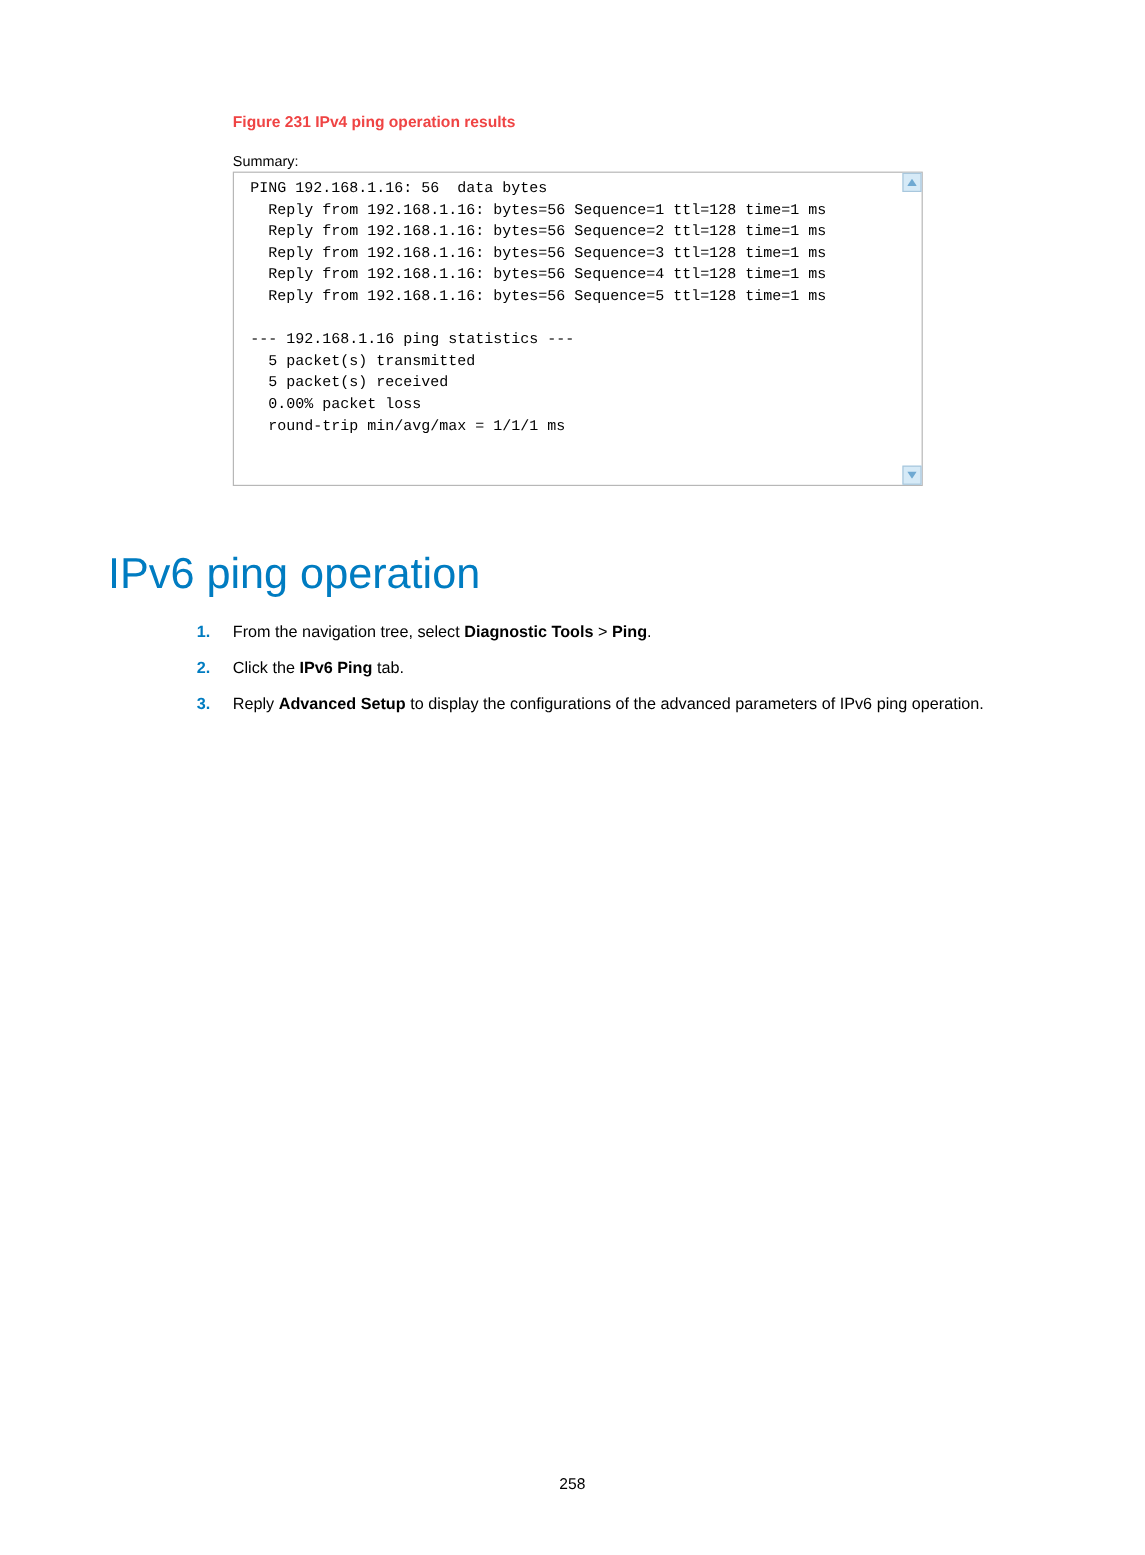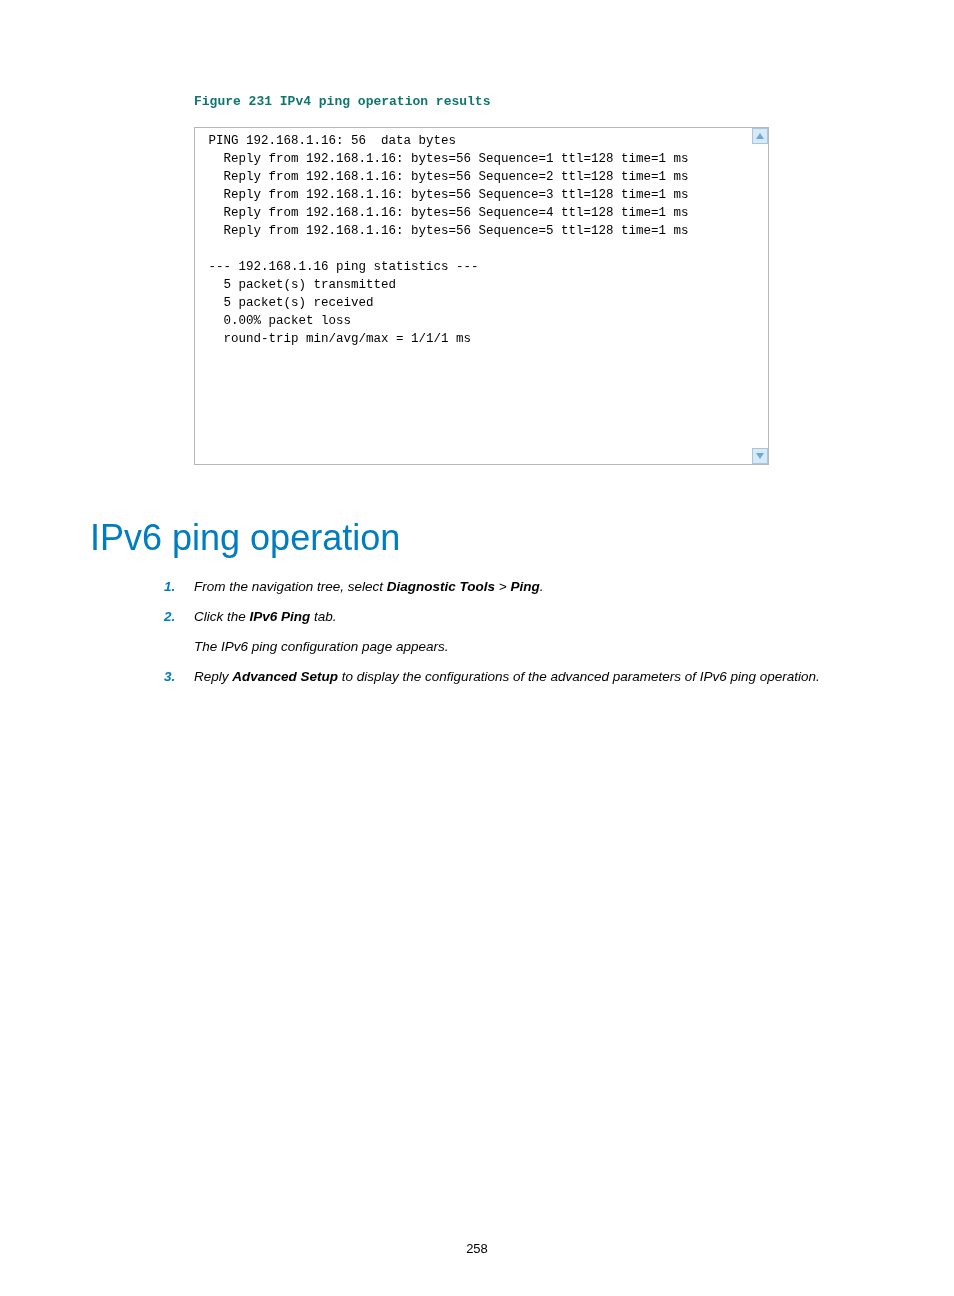--- a/index.html
+++ b/index.html
@@ -10,42 +10,42 @@
     height: 1296px;
     background: #ffffff;
     font-family: Arial, Helvetica, sans-serif;
     color: #000;
     position: relative;
   }
   .page {
     padding: 94px 90px 0 90px;
   }
   .figure-caption {
-    font-family: Liberation Mono, monospace;
+    font-family: Liberation Sans, sans-serif;
     font-size: 13px;
     font-weight: bold;
-    color: #0f766e;
+    color: #ef4444;
     margin: 0 0 18px 104px;
   }
   .summary-container {
     margin-left: 104px;
     width: 580px;
   }
   .summary-label {
     font-family: Arial, sans-serif;
     font-size: 12px;
     color: #000;
     margin-bottom: 2px;
   }
   .summary-box {
     position: relative;
     border: 1px solid #b7b7b7;
     background: #ffffff;
     width: 575px;
-    height: 338px;
+    height: 262px;
     box-sizing: border-box;
   }
   .summary-content {
     font-family: "Courier New", Courier, monospace;
     font-size: 12.5px;
     line-height: 18px;
     white-space: pre;
     padding: 4px 6px;
     color: #000;
   }
@@ -70,21 +70,20 @@
     font-weight: normal;
     font-size: 36px;
     color: #007cc1;
     margin: 52px 0 18px 0;
   }
   ol.steps {
     margin: 0 0 0 74px;
     padding: 0 40px 0 0;
     list-style: none;
     counter-reset: step;
-    font-style: italic;
   }
   ol.steps > li {
     counter-increment: step;
     position: relative;
     font-family: Arial, sans-serif;
     font-size: 13.5px;
     line-height: 20px;
     color: #000;
     padding-left: 30px;
     margin-bottom: 10px;
@@ -97,37 +96,38 @@
     font-weight: bold;
     color: #007cc1;
     font-size: 13.5px;
   }
   .step-sub {
     margin-top: 10px;
   }
   .bold { font-weight: bold; }
   .page-number {
     position: absolute;
-    bottom: 40px;
+    bottom: 52px;
     left: 0;
     width: 100%;
     text-align: center;
     font-family: Arial, sans-serif;
     font-size: 13px;
     color: #000;
   }
 </style>
 </head>
 <body>
 
 <div class="page">
 
   <div class="figure-caption">Figure 231 IPv4 ping operation results</div>
 
   <div class="summary-container">
+    <div class="summary-label">Summary:</div>
     <div class="summary-box">
       <div class="summary-content" id="summary-content"> PING 192.168.1.16: 56  data bytes
    Reply from 192.168.1.16: bytes=56 Sequence=1 ttl=128 time=1 ms
    Reply from 192.168.1.16: bytes=56 Sequence=2 ttl=128 time=1 ms
    Reply from 192.168.1.16: bytes=56 Sequence=3 ttl=128 time=1 ms
    Reply from 192.168.1.16: bytes=56 Sequence=4 ttl=128 time=1 ms
    Reply from 192.168.1.16: bytes=56 Sequence=5 ttl=128 time=1 ms
 
  --- 192.168.1.16 ping statistics ---
    5 packet(s) transmitted
@@ -148,21 +148,20 @@
   </div>
 
   <h2 class="section-heading">IPv6 ping operation</h2>
 
   <ol class="steps">
     <li>
       <span>From the navigation tree, select </span><span class="bold">Diagnostic Tools</span><span> &gt; </span><span class="bold">Ping</span><span>.</span>
     </li>
     <li>
       <span>Click the </span><span class="bold">IPv6 Ping</span><span> tab.</span>
-      <div class="step-sub">The IPv6 ping configuration page appears.</div>
     </li>
     <li>
       <span>Reply </span><span class="bold">Advanced Setup</span><span> to display the configurations of the advanced parameters of IPv6 ping operation.</span>
     </li>
   </ol>
 
 </div>
 
 <div class="page-number">258</div>
 

